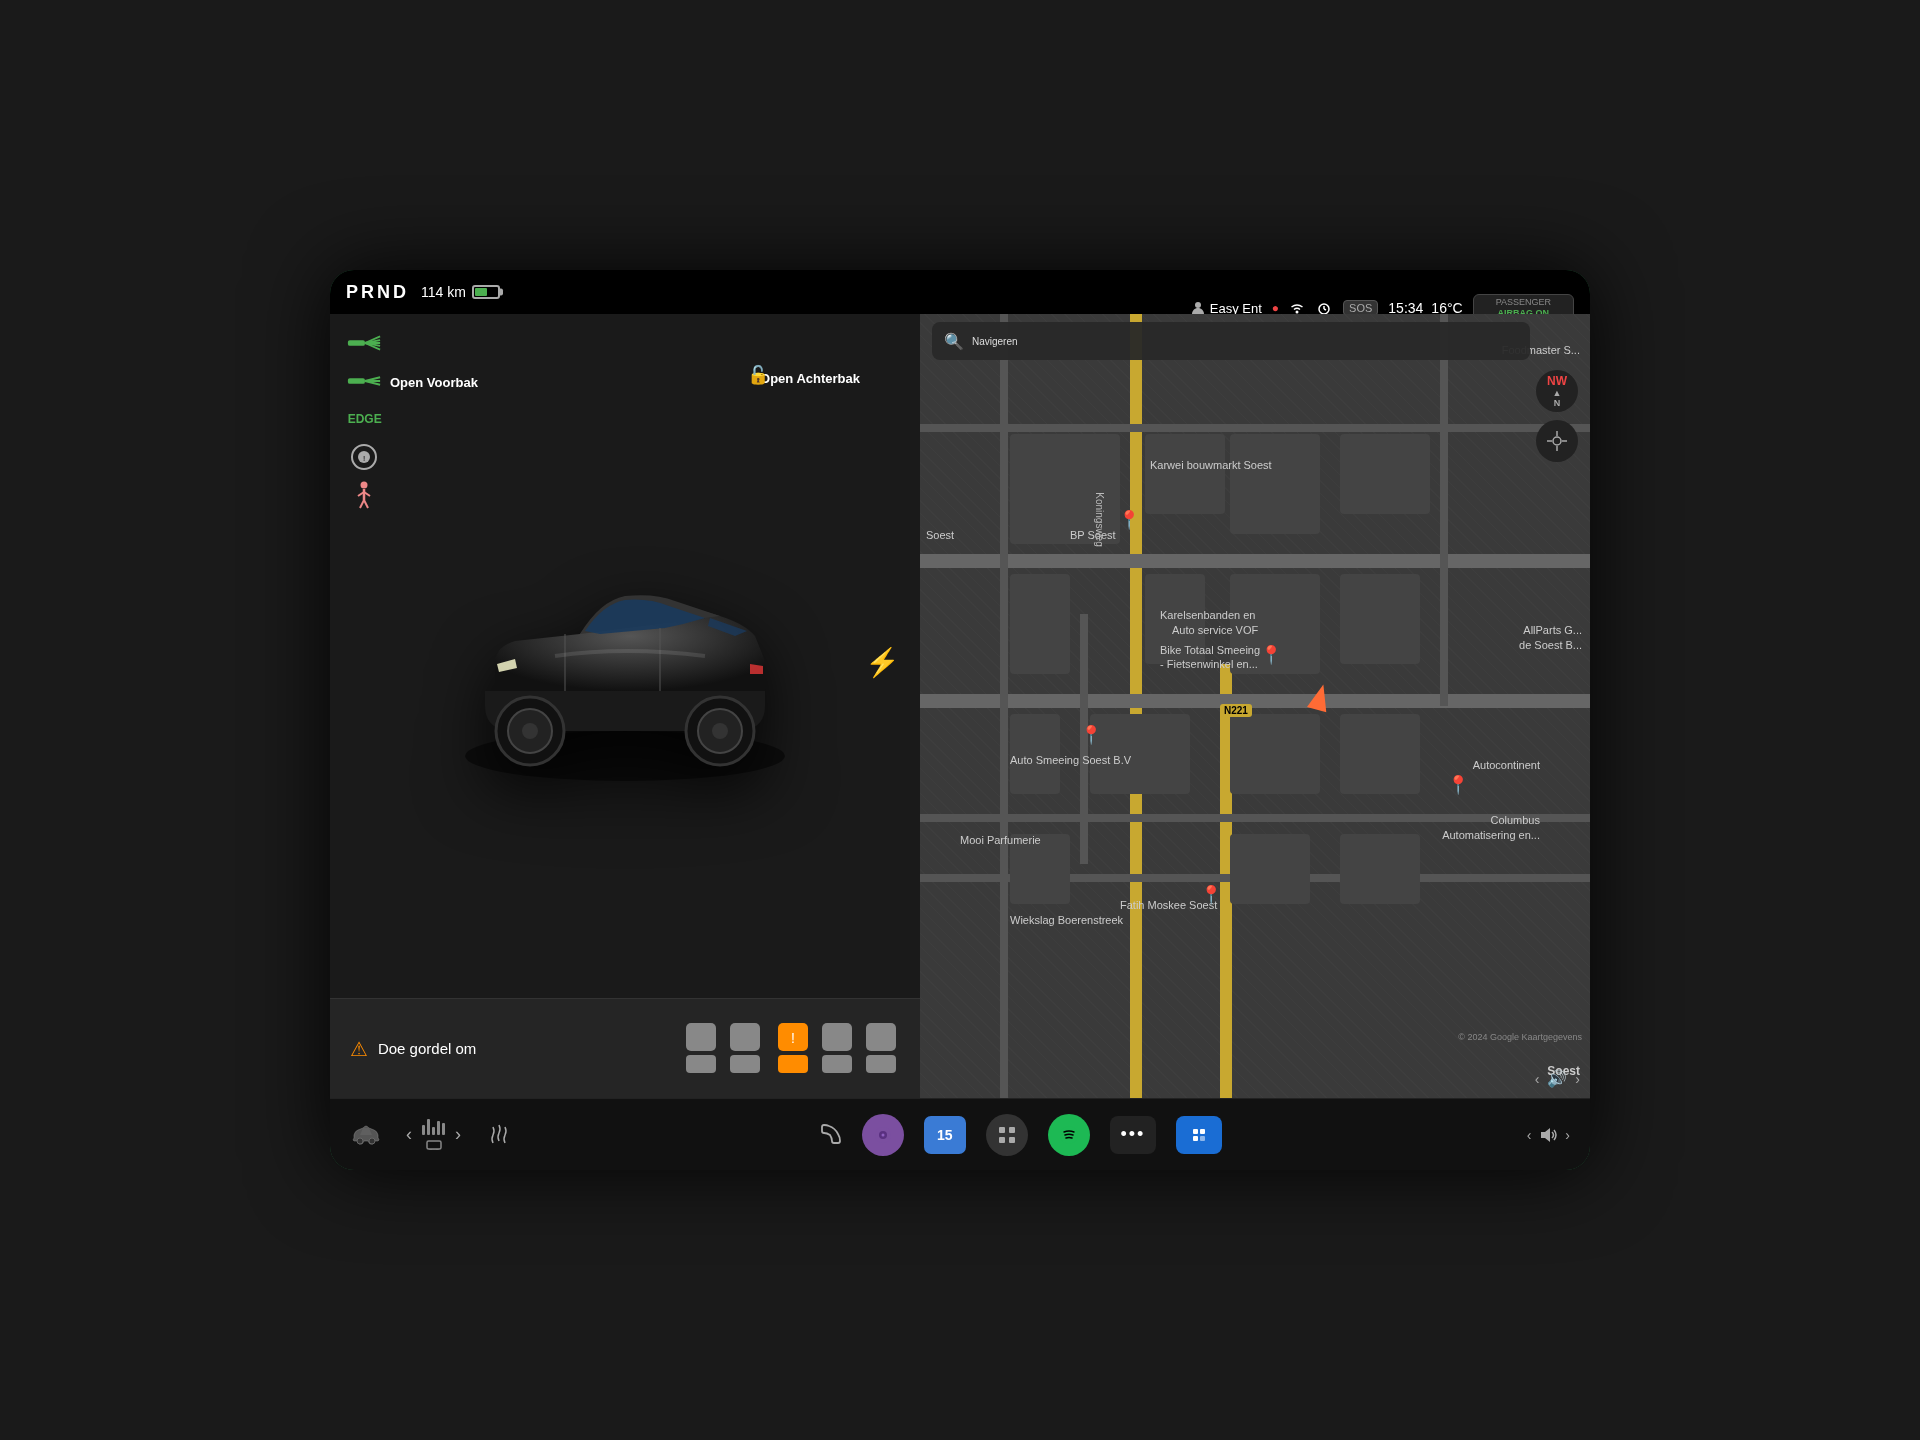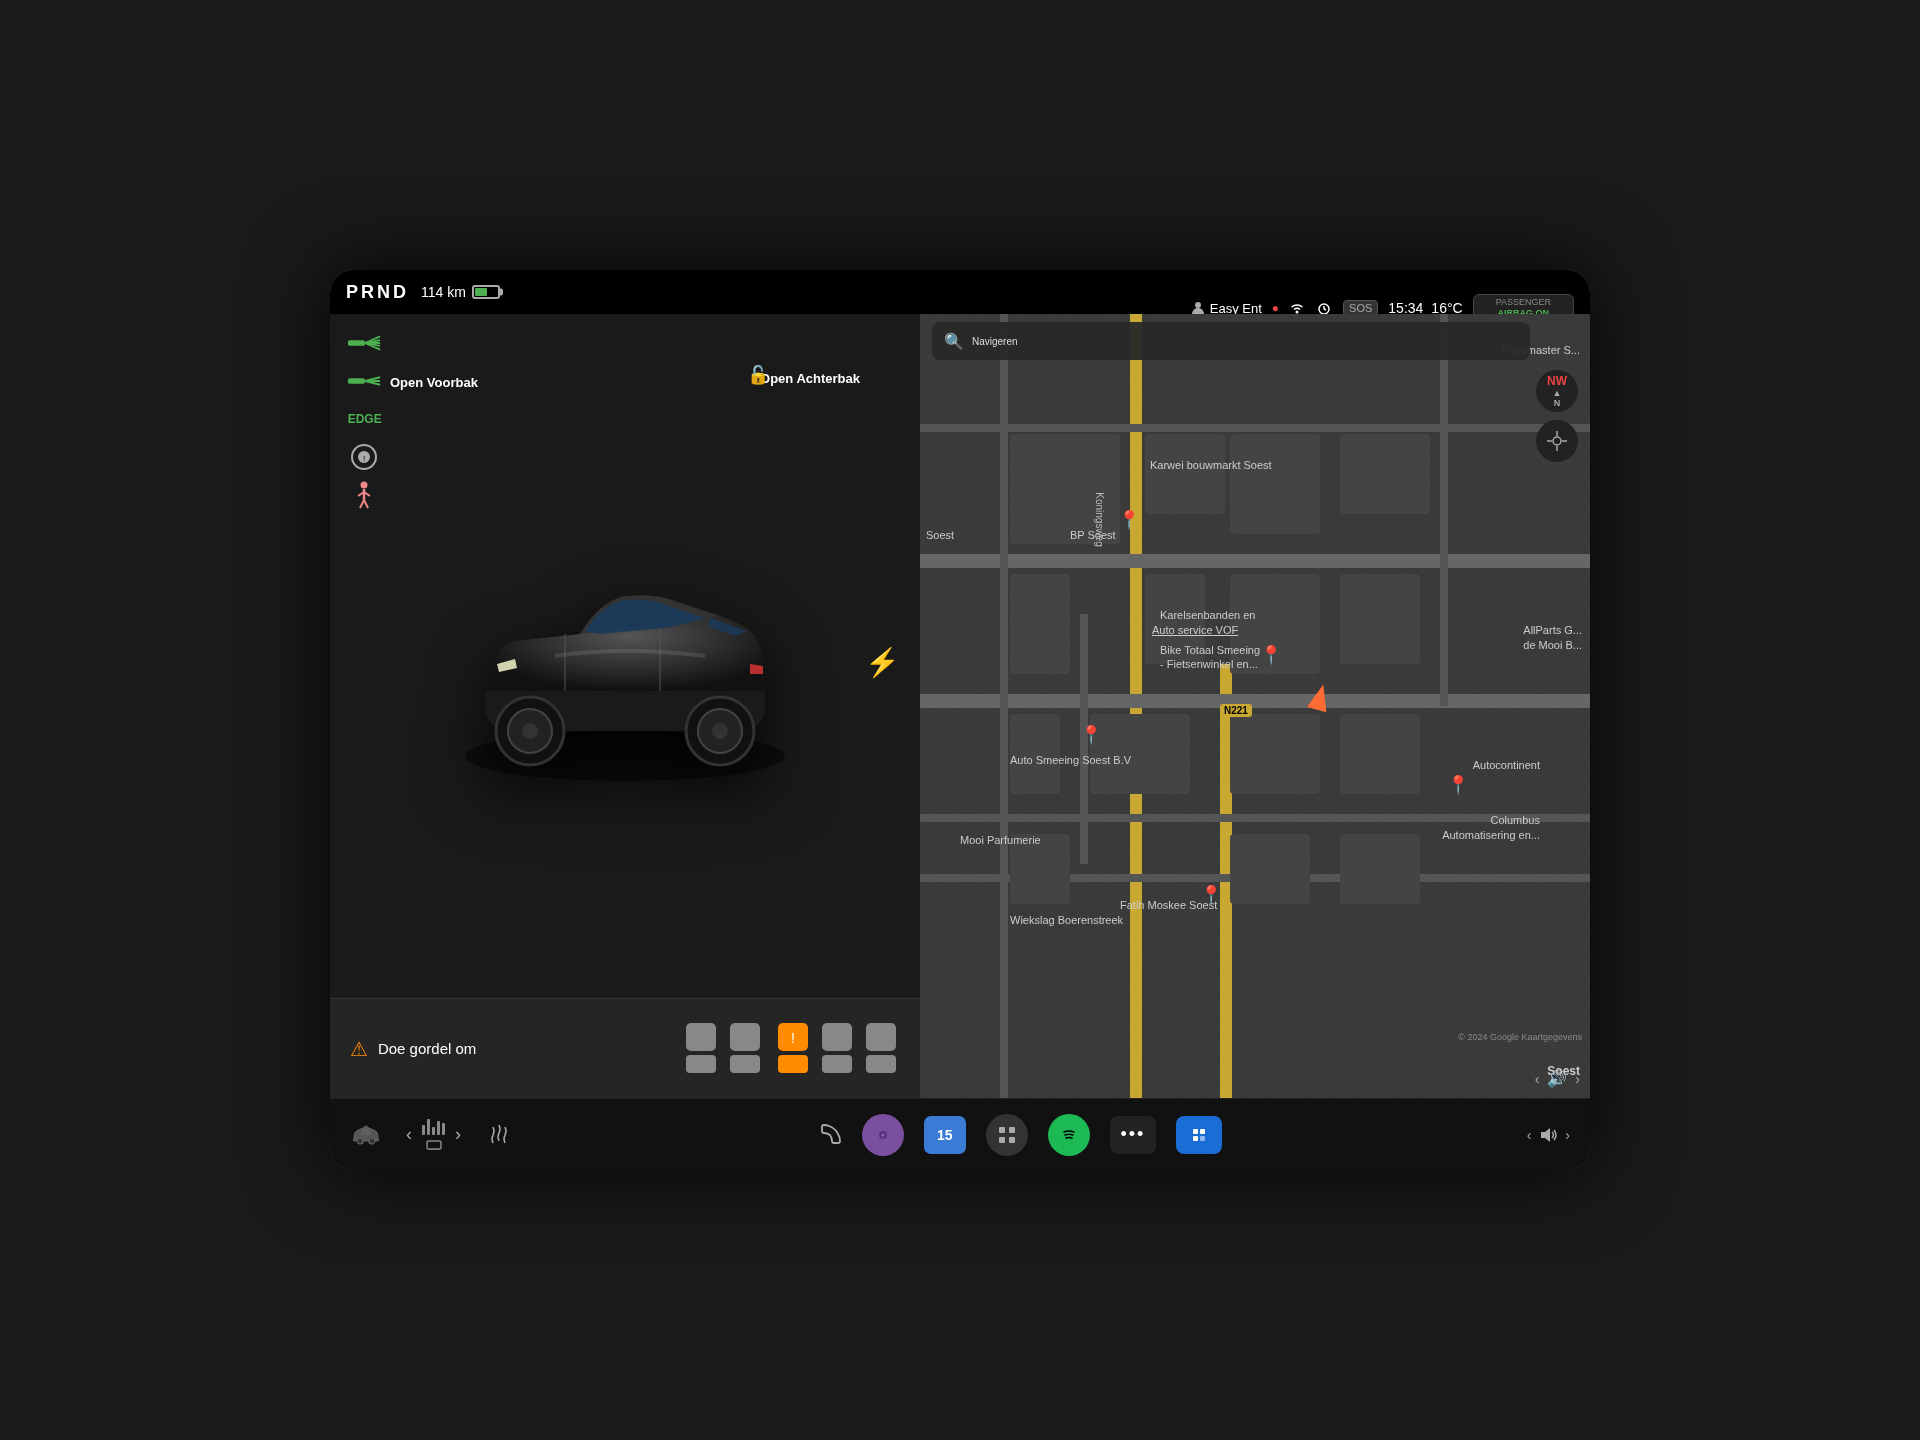--- a/index.html
+++ b/index.html
@@ -709,26 +709,26 @@
           <div class="map-block" style="left:420px;top:400px;width:80px;height:80px;border-radius:4px;"></div>
           <div class="map-block" style="left:90px;top:520px;width:60px;height:70px;border-radius:4px;"></div>
           <div class="map-block" style="left:310px;top:520px;width:80px;height:70px;border-radius:4px;"></div>
           <div class="map-block" style="left:420px;top:520px;width:80px;height:70px;border-radius:4px;"></div>
 
           <span class="map-label" style="top:30px;right:10px;">Foodmaster S...</span>
           <span class="map-label" style="top:215px;left:150px;">BP Soest</span>
           <span class="map-label" style="top:145px;left:230px;">Karwei bouwmarkt Soest</span>
           <span class="map-label" style="top:215px;left:0px;padding-left:6px;">Soest</span>
           <span class="map-label" style="top:295px;left:240px;">Karelsenbanden en</span>
-          <span class="map-label" style="top:310px;left:232px;text-decoration:underline;">Auto service VOF</span>
+          <span class="map-label" style="top:310px;left:252px;">Auto service VOF</span>
           <span class="map-label" style="top:330px;left:240px;">Bike Totaal Smeeing</span>
           <span class="map-label" style="top:344px;left:240px;">- Fietsenwinkel en...</span>
           <span class="map-label" style="top:440px;left:90px;">Auto Smeeing Soest B.V</span>
           <span class="map-label" style="top:310px;right:8px;">AllParts G...</span>
-          <span class="map-label" style="top:325px;right:8px;">de Mooi B...</span>
+          <span class="map-label" style="top:325px;right:8px;">de Soest B...</span>
           <span class="map-label" style="top:445px;right:50px;">Autocontinent</span>
           <span class="map-label" style="top:500px;right:50px;">Columbus</span>
           <span class="map-label" style="top:515px;right:50px;">Automatisering en...</span>
           <span class="map-label" style="top:520px;left:40px;">Mooi Parfumerie</span>
           <span class="map-label" style="top:585px;left:200px;">Fatih Moskee Soest</span>
           <span class="map-label" style="top:600px;left:90px;">Wiekslag Boerenstreek</span>
           <span class="map-label" style="top:390px;left:300px;background:#c8a830;color:#000;padding:1px 4px;border-radius:3px;font-weight:bold;font-size:10px;">N221</span>
           <span class="map-label" style="bottom:20px;right:10px;font-size:12px;font-weight:bold;">Soest</span>
 
           <div style="position:absolute;top:200px;left:152px;transform:rotate(90deg);transform-origin:center;color:#bbb;font-size:10px;white-space:nowrap;">Koningsweg</div>

